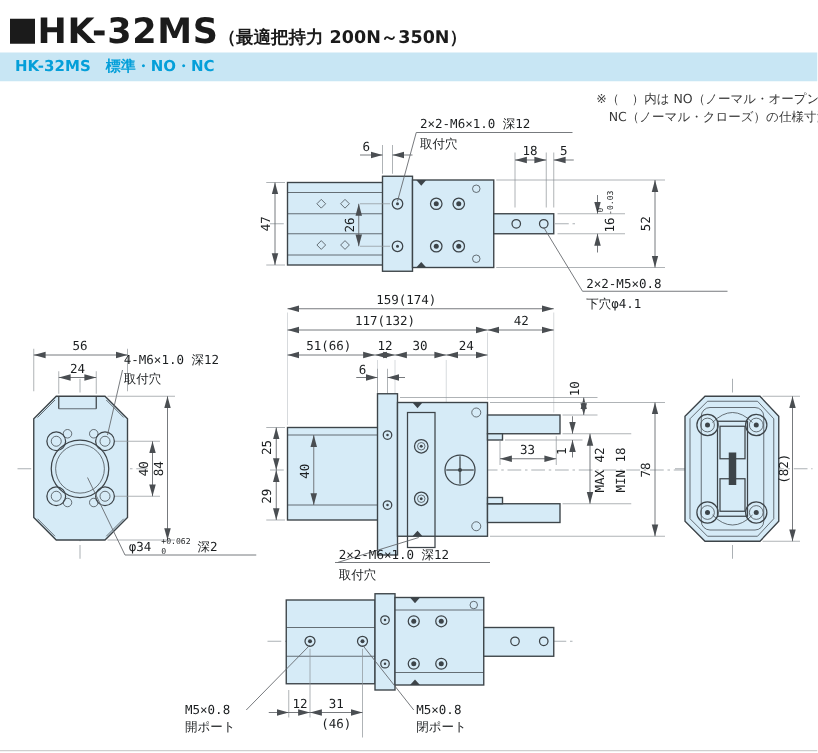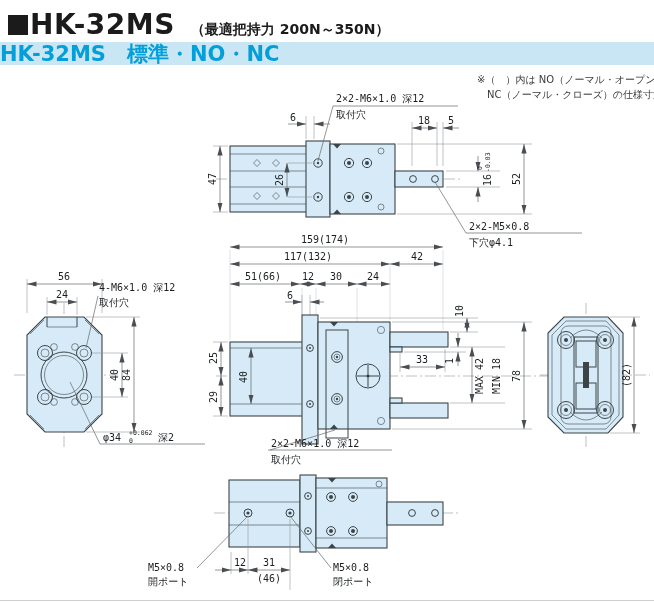--- a/index.html
+++ b/index.html
@@ -3,24 +3,24 @@
 <meta charset="utf-8">
 <style>
   html,body{margin:0;padding:0;}
   body{width:654px;height:602px;overflow:hidden;background:#ffffff;position:relative;
        font-family:"DejaVu Sans",sans-serif;}
   .page{position:relative;width:566px;height:602px;background:#fff;}
   
   .titlebar{position:absolute;left:8px;top:8px;display:flex;align-items:baseline;white-space:nowrap;}
   .sq{width:20px;height:20px;background:#1b1b1b;align-self:center;margin-right:2px;}
   .title{font-size:28px;font-weight:900;color:#1b1b1b;letter-spacing:0.5px;}
-  .subtitle{font-size:14px;font-weight:bold;color:#1b1b1b;margin-left:16px;}
+  .subtitle{font-size:14px;font-weight:bold;color:#1b1b1b;margin-left:0;}
   .band{position:absolute;left:0;top:42px;width:654px;height:23px;background:#c8e6f4;
         display:flex;align-items:center;}
-  .bandtext{color:#049fd9;font-size:21px;font-weight:bold;white-space:nowrap;}
+  .bandtext{color:#049fd9;font-size:12px;font-weight:bold;margin-left:12px;white-space:nowrap;}
   .note{position:absolute;left:477px;top:72px;width:210px;font-size:10px;line-height:15px;
         color:#3a3a3a;white-space:nowrap;}
   .note .l2{margin-left:10px;}
   
   svg{position:absolute;left:0;top:0;}
   .part{fill:#d6ebf7;stroke:#3d4449;stroke-width:1.1;}
   .ln{stroke:#3d4449;stroke-width:1;fill:none;}
   .thin{stroke:#3d4449;stroke-width:0.6;fill:none;}
   .dk{fill:#3d4449;stroke:none;}
   .dim{stroke:#63676b;stroke-width:0.7;fill:none;}

